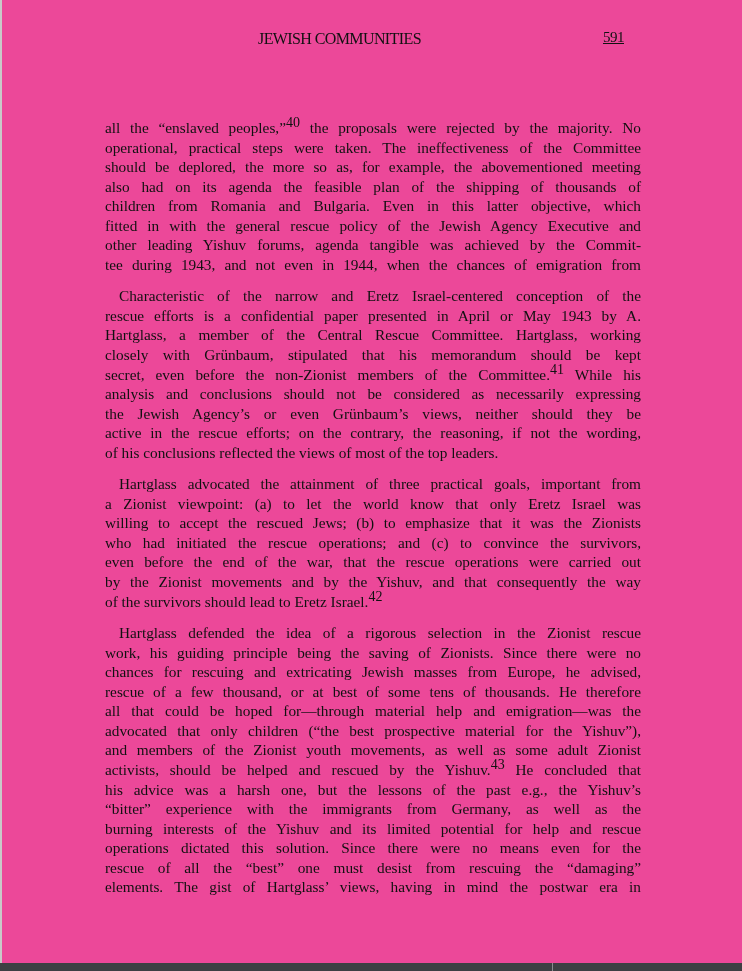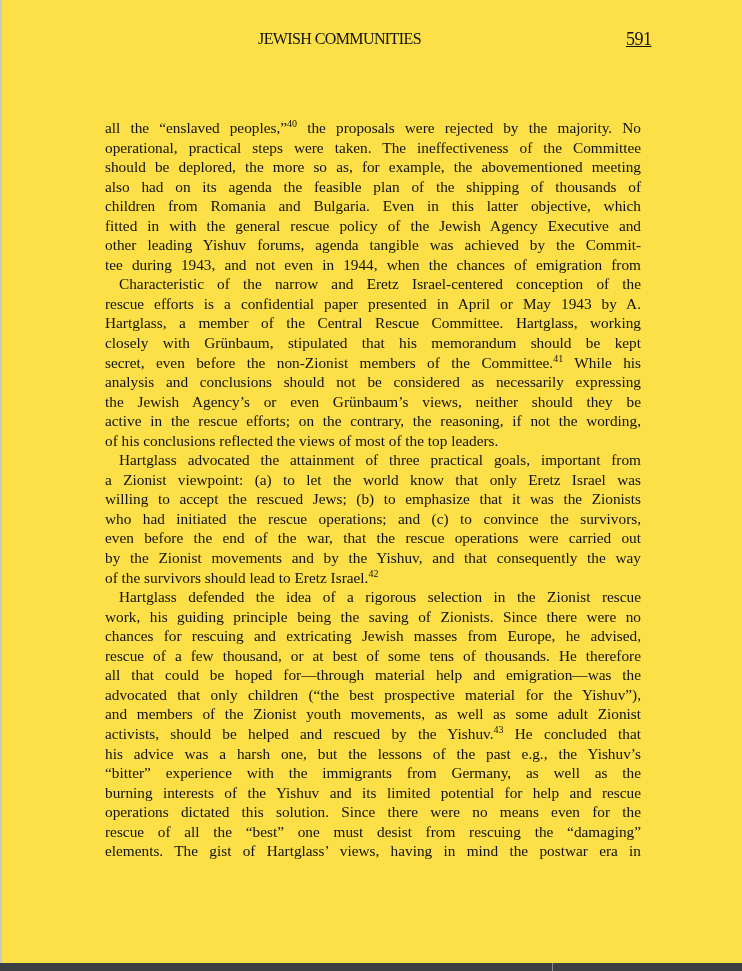--- a/index.html
+++ b/index.html
@@ -18,35 +18,35 @@
   .left-edge {
     position: absolute;
     left: 0; top: 0;
     width: 2px; height: 963px;
     background: #c9c9c9;
   }
   .page {
     position: absolute;
     left: 0; top: 0;
     width: 742px; height: 963px;
-    background: #fde047;
+    background: #ec4899;
   }
   .running-head {
     position: absolute;
     top: 30px;
     left: 258px;
     font-size: 16px;
     letter-spacing: -0.6px;
     white-space: nowrap;
   }
   .page-number {
     position: absolute;
     top: 29px;
-    left: 626px;
-    font-size: 18px;
+    left: 603px;
+    font-size: 15px;
     letter-spacing: -0.5px;
     text-decoration: underline;
   }
   .body-text {
     position: absolute;
     left: 105px;
     top: 118px;
     width: 536px;
     font-size: 15.3px;
     line-height: 19.55px;
@@ -56,25 +56,26 @@
     white-space: nowrap;
     text-align: justify;
     text-align-last: justify;
     height: 19.55px;
   }
   .line.last {
     text-align-last: left;
   }
   .line.indent {
     padding-left: 14px;
+    margin-top: 12px;
   }
   .seg { white-space: pre; }
   .seg.it { }
   .seg.sup {
-    font-size: 10px;
+    font-size: 14px;
     vertical-align: 6px;
     line-height: 0;
     font-family: Liberation Serif, serif;
   }
   .bottom-bar {
     position: absolute;
     left: 0;
     top: 963px;
     width: 742px;
     height: 8px;

